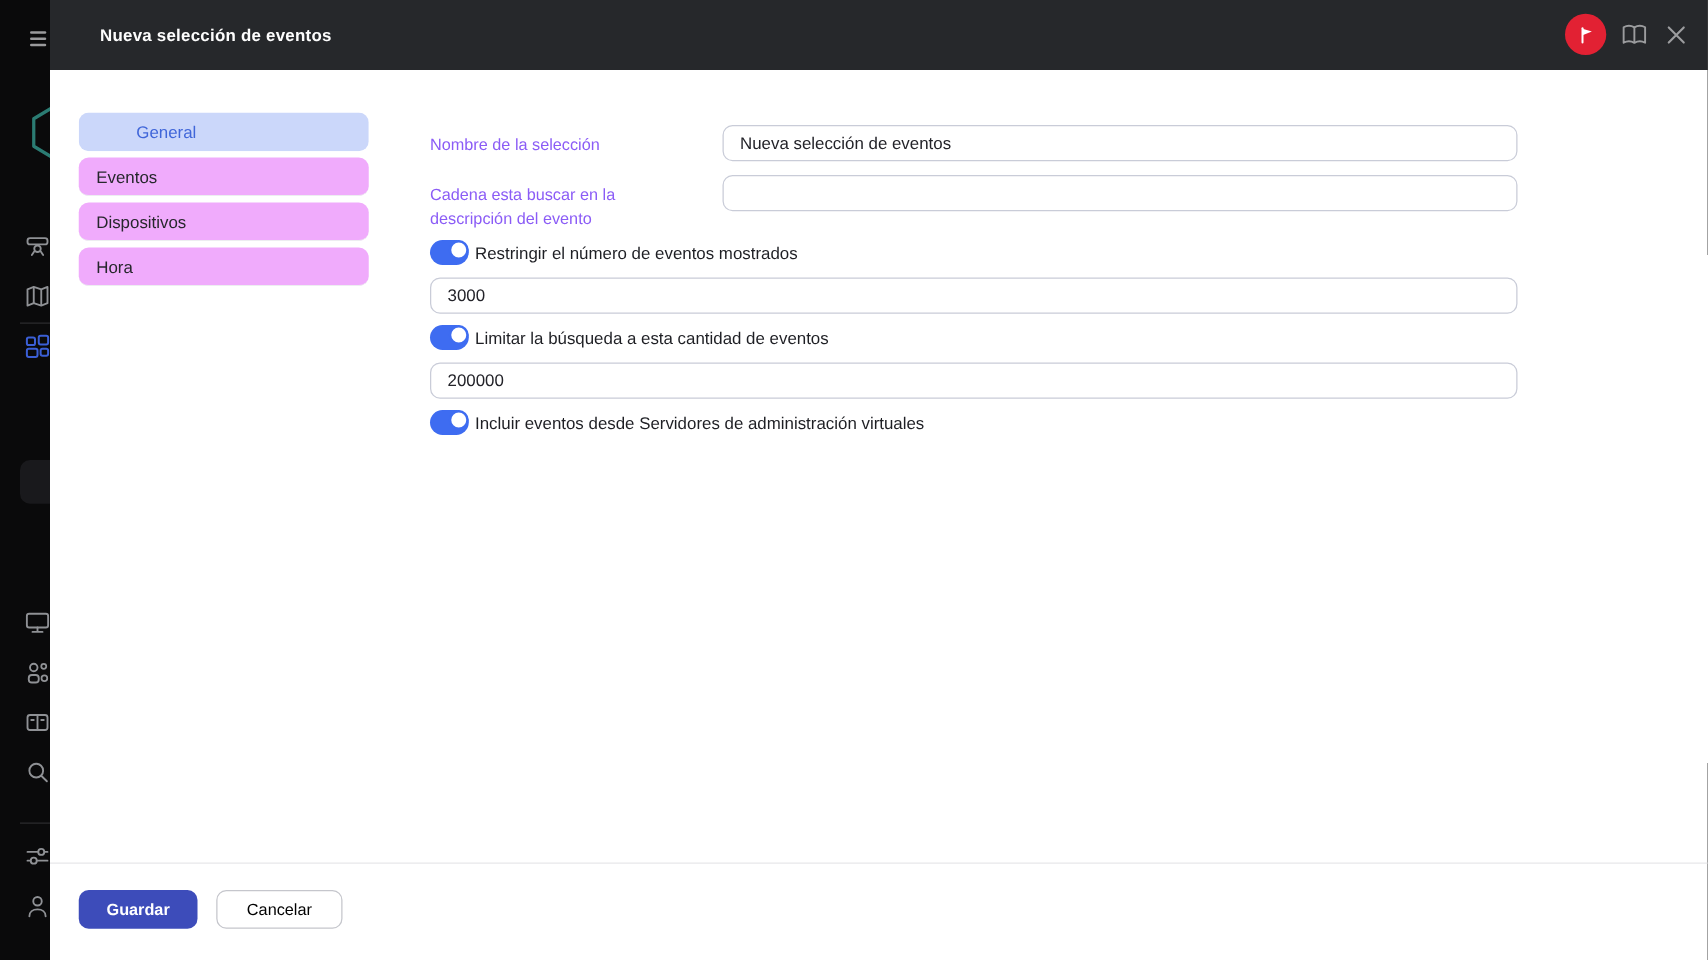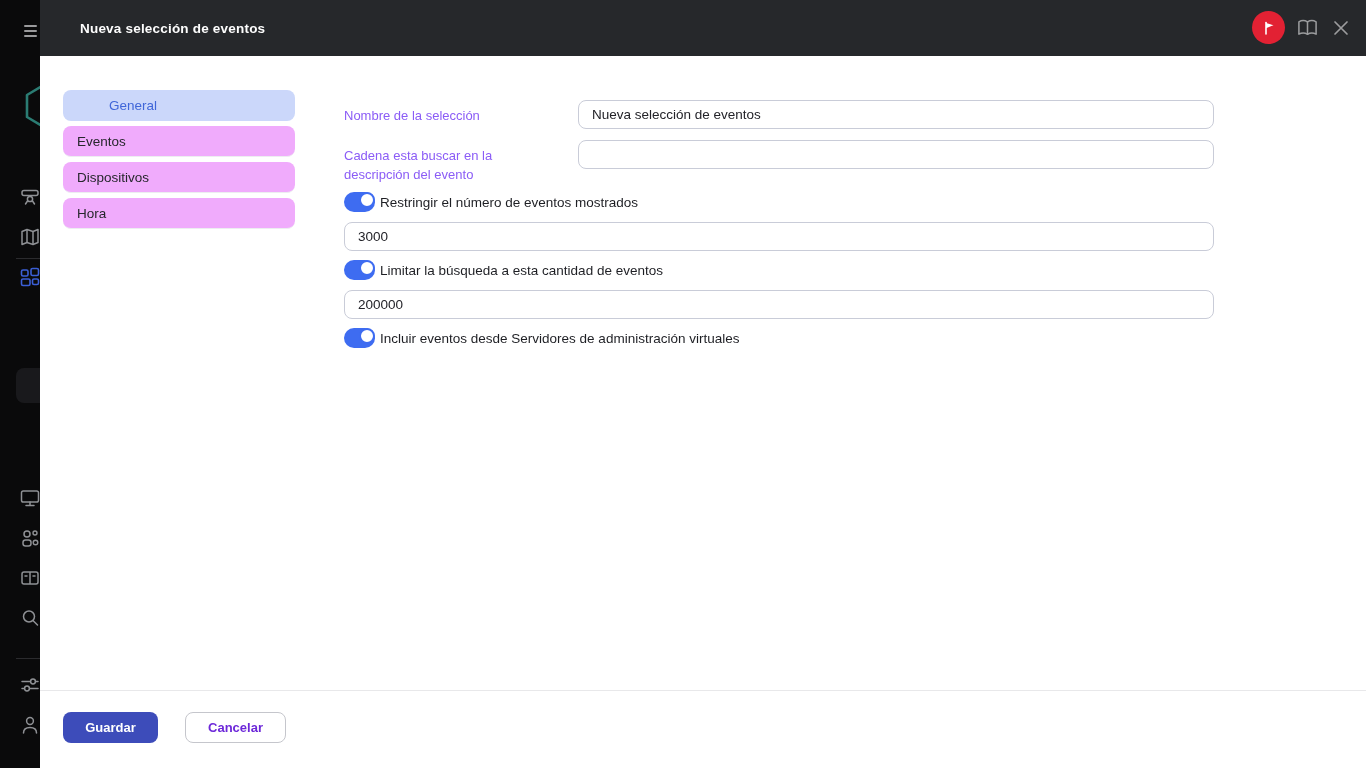--- a/index.html
+++ b/index.html
@@ -51,22 +51,22 @@
   .toggle .knob { position: absolute; right: 0; top: 0; width: 16px; height: 16px;
     background: #ffffff; border: 2px solid #3e6cf1; border-radius: 50%; }
   .t-label { position: absolute; font-size: 13.5px; color: #1e1f24; }
 
   
   .foot-div { position: absolute; left: 0; top: 634px; width: 1326px; height: 1px; background: #e8e8ea; }
   .btn { position: absolute; top: 656px; height: 31px; border-radius: 8px; font-size: 13px;
     font-weight: 700; display: flex; align-items: center; justify-content: center;
     cursor: pointer; font-family: "Liberation Sans", sans-serif; }
   .btn-primary { left: 23px; width: 95px; background: #3d4cba; color: #fff; border: none; }
-  .btn-secondary { left: 133px; width: 101px; background: #fff; color: #6d28d9;
-    border: 1px solid #c5c6cc; font-weight: 700; margin-left: 12px; }
+  .btn-secondary { left: 133px; width: 101px; background: #fff; color: #000000;
+    border: 1px solid #c5c6cc; font-weight: 400; }
 </style>
 </head>
 <body>
 
 <div class="stage">
 
   <div class="topbar">
     <div class="topbar-title">Nueva selección de eventos</div>
     <div class="flag-btn">
       <svg width="16" height="16" viewBox="0 0 16 16">

